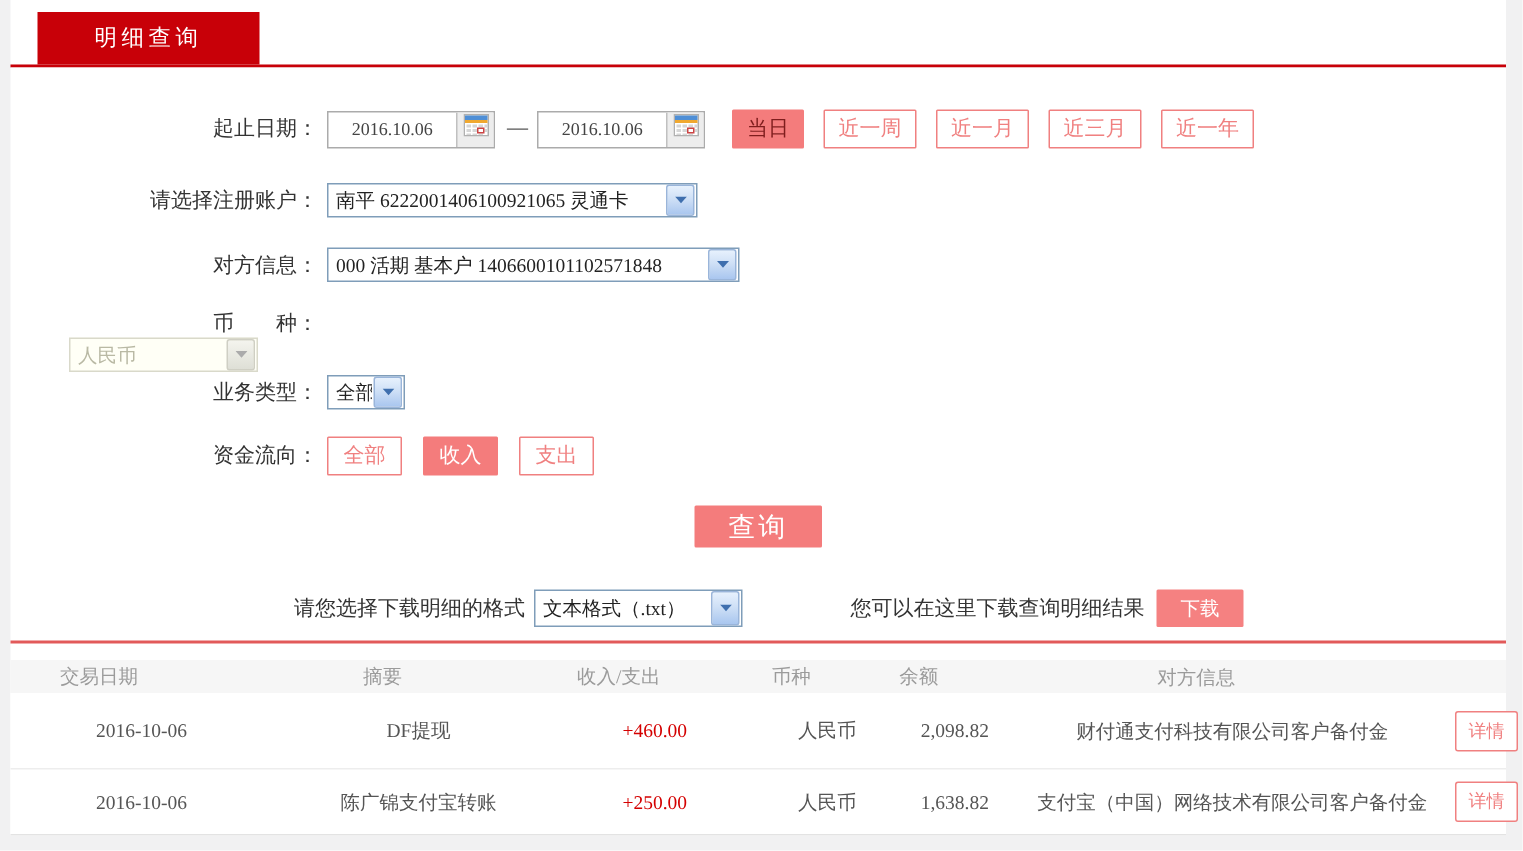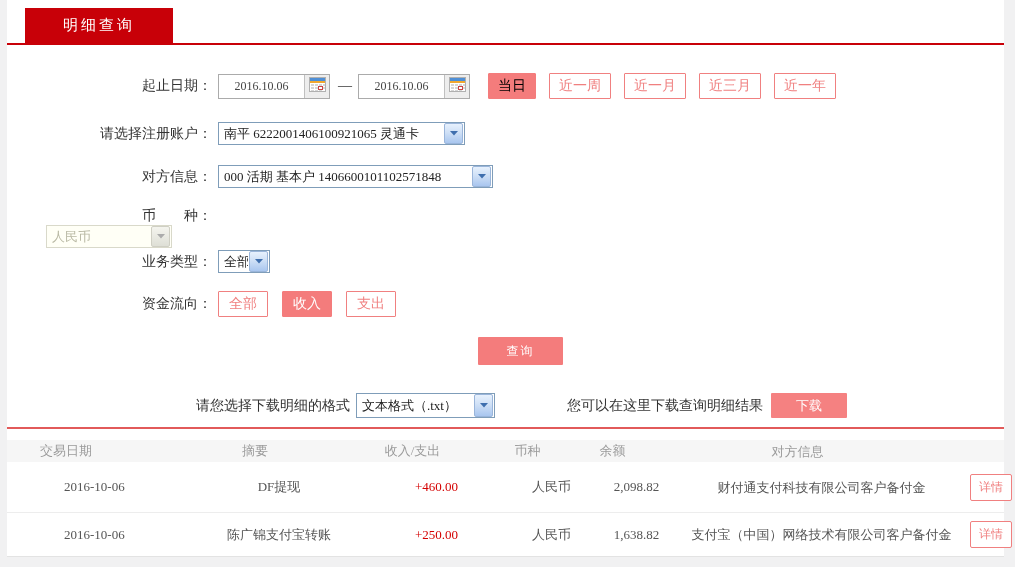--- a/index.html
+++ b/index.html
@@ -34,21 +34,21 @@
   }
   .date-dash{margin:0 6px 0 8px;color:#333;font-size:14px;}
 
   
   .quick-btn{
     margin-left:13px;height:26px;padding:0 9px;box-sizing:border-box;
     border:1px solid #f08080;background:#fff;color:#f08080;
     font-size:14px;display:flex;align-items:center;cursor:pointer;border-radius:1px;
     font-family:inherit;
   }
-  .quick-btn.active{background:#f47c7c;border-color:#f47c7c;color:#000000;}
+  .quick-btn.active{background:#f47c7c;border-color:#f47c7c;color:#7f1d1d;}
   .quick-btn.first{margin-left:18px;}
 
   
   .xp-select{
     height:23px;margin-left:6px;box-sizing:border-box;
     border:1px solid #7f9db9;background:#fff;display:flex;align-items:center;
     font-size:13px;color:#222;cursor:pointer;
   }
   .xp-select .sel-text{flex:1;padding-left:5px;white-space:nowrap;overflow:hidden;}
   .sel-arrow{
@@ -64,31 +64,31 @@
   
   .flow-btn{
     margin-left:14px;height:26px;min-width:46px;padding:0 10px;box-sizing:border-box;
     border:1px solid #f08080;background:#fff;color:#f08080;font-size:14px;
     display:flex;align-items:center;justify-content:center;cursor:pointer;border-radius:1px;
     font-family:inherit;
   }
   .flow-btn.active{background:#f47c7c;border-color:#f47c7c;color:#fff;}
 
   .query-btn{
-    position:absolute;left:478px;top:337px;width:85px;height:28px;
-    background:#f47c7c;border:none;color:#fff;font-size:12px;letter-spacing:2px;
+    position:absolute;left:463px;top:337px;width:85px;height:28px;
+    background:#f47c7c;border:none;color:#fff;font-size:18px;letter-spacing:2px;
     cursor:pointer;border-radius:1px;font-family:inherit;
   }
 
   
   .download-row{position:absolute;left:196px;top:393px;display:flex;align-items:center;}
   .dl-label{font-size:14px;color:#333;}
   .dl-hint{font-size:14px;color:#333;margin-left:72px;}
   .dl-btn{
-    margin-left:8px;width:76px;height:25px;background:#f58181;border:none;color:#fff;
+    margin-left:8px;width:58px;height:25px;background:#f58181;border:none;color:#fff;
     font-size:13px;cursor:pointer;border-radius:1px;font-family:inherit;
   }
 
   .table-topline{position:absolute;left:7px;top:427px;width:997px;height:2px;background:#e25a5a;}
 
   
   .results{position:absolute;left:7px;top:440px;width:997px;}
   .t-row{display:flex;align-items:center;}
   .t-head{height:22px;background:#f6f6f6;color:#9b9b9b;font-size:13px;}
   .t-body{background:#fff;color:#555;font-size:13px;padding-left:24px;}

